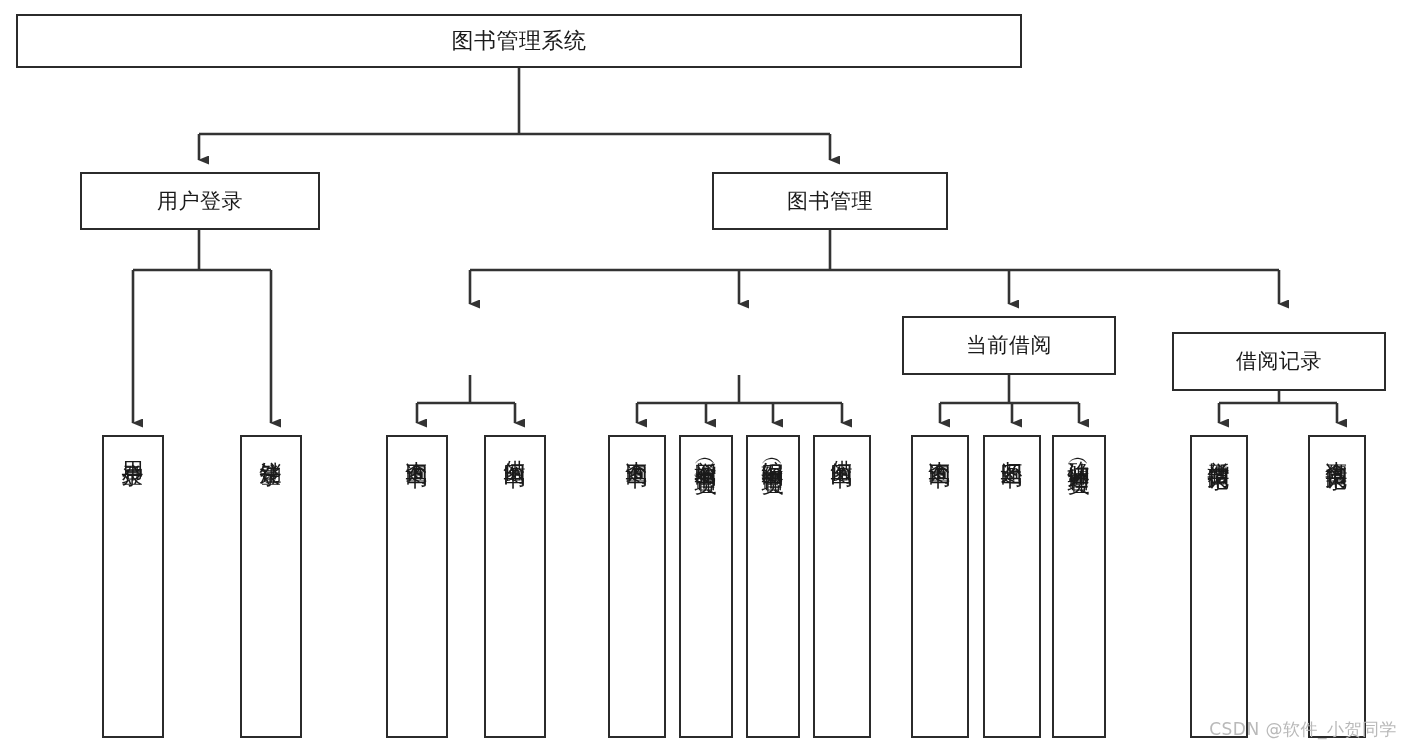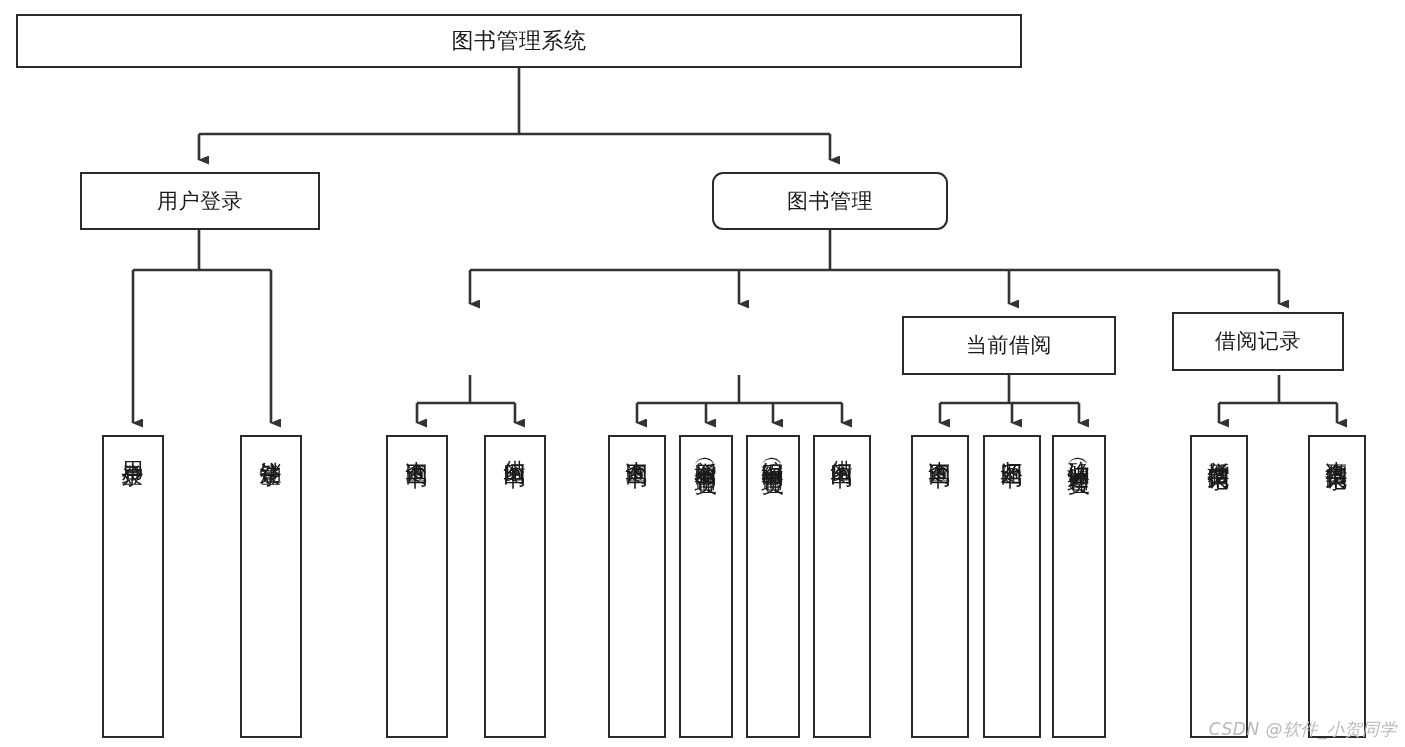--- a/index.html
+++ b/index.html
@@ -66,21 +66,20 @@
   #watermark {
     position: absolute;
     right: 8px;
     bottom: 6px;
     font-size: 17px;
     color: #b9b9b9;
     letter-spacing: 0.5px;
     pointer-events: none;
     user-select: none;
     white-space: nowrap;
-    font-style: italic;
   }
 </style>
 </head>
 <body>
 
 <div id="diagram-root">
 
   <svg id="diagram-svg" viewBox="0 0 1405 747" xmlns="http://www.w3.org/2000/svg">
     <defs>
       <marker id="arrowhead" markerWidth="9" markerHeight="11" refX="4.5" refY="10" orient="auto" markerUnits="userSpaceOnUse">
@@ -132,31 +131,31 @@
   </svg>
 
   <div class="node horizontal root" style="left:16px; top:14px; width:1006px; height:54px;">
     <span class="label">图书管理系统</span>
   </div>
 
   <div class="node horizontal" style="left:80px; top:172px; width:240px; height:58px;">
     <span class="label">用户登录</span>
   </div>
 
-  <div class="node horizontal" style="left:712px; top:172px; width:236px; height:58px;border-radius:11px;">
+  <div class="node horizontal" style="left:712px; top:172px; width:236px; height:58px;">
     <span class="label">图书管理</span>
   </div>
 
 
 
   <div class="node horizontal" style="left:902px; top:316px; width:214px; height:59px;">
     <span class="label">当前借阅</span>
   </div>
 
-  <div class="node horizontal" style="left:1172px; top:312px; width:172px; height:59px;">
+  <div class="node horizontal" style="left:1172px; top:332px; width:214px; height:59px;">
     <span class="label">借阅记录</span>
   </div>
 
   <div class="node leaf" style="left:102px; top:435px; width:62px; height:303px;">
     <span class="label">用户登录</span>
   </div>
 
   <div class="node leaf" style="left:240px; top:435px; width:62px; height:303px;">
     <span class="label">注销登录</span>
   </div>

